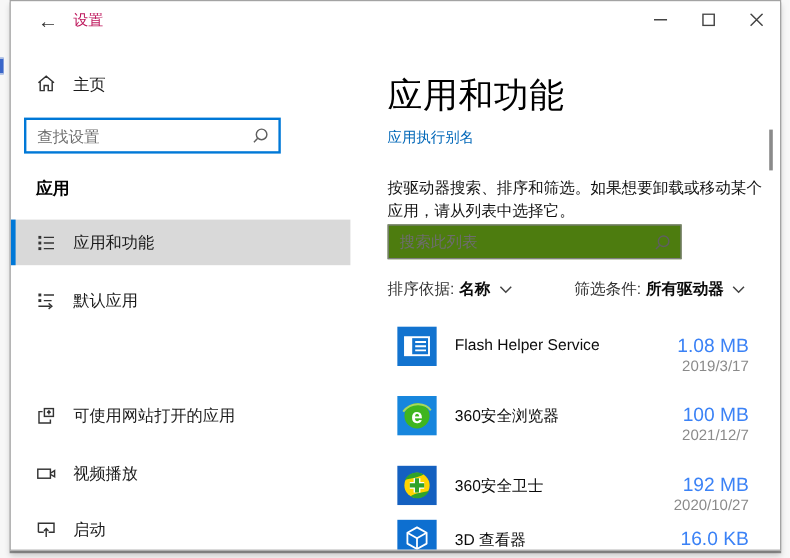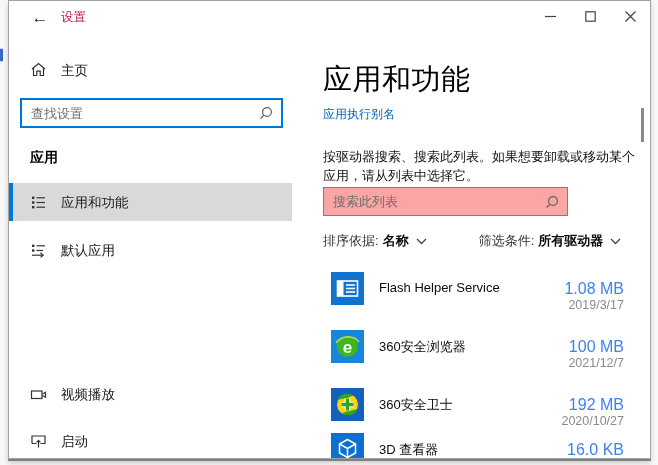--- a/index.html
+++ b/index.html
@@ -16,23 +16,23 @@
     font-size:17px;color:#333;cursor:pointer;line-height:26px;text-align:center;padding:0;}
   .win-title{position:absolute;left:52px;top:8px;font-size:12.5px;color:#be185d;}
   .ctrl{position:absolute;top:0;width:40px;height:30px;border:none;background:transparent;cursor:pointer;
     display:flex;align-items:center;justify-content:center;padding:0;color:#444;}
   .ctrl.min{right:80px}.ctrl.max{right:40px}.ctrl.close{right:0}
   
   .sidebar{position:absolute;left:0;top:40px;width:283px;bottom:0;padding-left:12px;}
   .home-row{position:absolute;left:0;top:12px;width:283px;height:34px;cursor:pointer;}
   .home-row .nav-ico{left:21px;top:8px;}
   .home-row .lbl{position:absolute;left:52px;top:9px;font-size:13.5px;}
-  .srch1{position:absolute;left:11px;top:57px;width:263px;height:30px;border:2px solid #0078d7;
+  .srch1{position:absolute;left:11px;top:57px;width:214px;height:30px;border:2px solid #0078d7;
     background:#fff;}
-  .srch2{position:absolute;left:314px;top:186px;width:245px;height:29px;border:1px solid #7e7e7e;background:#fca5a5;}
+  .srch2{position:absolute;left:314px;top:186px;width:245px;height:29px;border:1px solid #7e7e7e;background:#4d7c0f;}
   .srch1 input,.srch2 input{position:absolute;left:0;top:0;width:100%;height:100%;border:none;outline:none;
     padding:0 28px 0 9px;font-size:13px;font-family:inherit;color:#222;background:transparent;}
   .srch1 input::placeholder,.srch2 input::placeholder{color:#6d6d6d;opacity:1;}
   .mag{position:absolute;right:8px;top:50%;transform:translateY(-50%);}
   .side-head{position:absolute;left:21px;top:108px;font-size:14px;font-weight:bold;color:#000;}
   .nav-item{position:absolute;left:0;width:283px;height:38px;cursor:pointer;}
   .nav-item .nav-ico{left:21px;top:11px;}
   .nav-item .lbl{position:absolute;left:52px;top:11px;font-size:13.5px;color:#1b1b1b;}
   .nav-item.sel{background:#d9d9d9;}
   .nav-item.sel::before{content:"";position:absolute;left:0;top:0;width:4px;height:100%;background:#0078d7;}
@@ -121,20 +121,30 @@
           <rect x="2" y="7.3" width="2.4" height="2.4" fill="#333" stroke="none"></rect>
             <line x1="6.5" y1="8.5" x2="13" y2="8.5"></line>
           <line x1="2" y1="13.2" x2="12" y2="13.2"></line>
             <path d="M10.5 10.8 L13.2 13.2 L10.5 15.4" fill="none"></path>
         </g>
       </svg>
       <span class="lbl">默认应用</span>
     </div>
 
 
+    <div class="nav-item" style="top:286px">
+      <svg class="nav-ico" viewBox="0 0 17 17">
+        <g stroke="#333" stroke-width="1.2" fill="none">
+          <path d="M5.5 5 H2.5 V14.5 H12 V11.5"></path>
+          <rect x="7" y="2.5" width="7.5" height="6.5"></rect>
+          <path d="M10.75 7.5 V4.6 M9.3 5.9 L10.75 4.4 L12.2 5.9"></path>
+        </g>
+      </svg>
+      <span class="lbl">可使用网站打开的应用</span>
+    </div>
 
     <div class="nav-item" style="top:334px">
       <svg class="nav-ico" viewBox="0 0 17 17">
         <g stroke="#333" stroke-width="1.2" fill="none">
           <rect x="1.5" y="5" width="10.5" height="7.5"></rect>
           <path d="M12.5 8 L15.5 6.2 V11.3 L12.5 9.5"></path>
         </g>
       </svg>
       <span class="lbl">视频播放</span>
     </div>
@@ -147,21 +157,21 @@
         </g>
       </svg>
       <span class="lbl">启动</span>
     </div>
   </div>
 
   <h1 class="page-title">应用和功能</h1>
 
   <a class="alias-link">应用执行别名</a>
 
-  <p class="desc">按驱动器搜索、搜索此列表。如果想要卸载或移动某个应用，请从列表中选择它。</p>
+  <p class="desc">按驱动器搜索、排序和筛选。如果想要卸载或移动某个应用，请从列表中选择它。</p>
 
   <div class="srch2">
     <input type="text" placeholder="搜索此列表" style="">
     <svg class="mag" width="14" height="14" viewBox="0 0 14 14">
       <circle cx="8" cy="6" r="4.4" fill="none" stroke="#5f5f5f" stroke-width="1.2"></circle>
       <line x1="4.8" y1="9.3" x2="1.6" y2="12.5" stroke="#5f5f5f" stroke-width="1.2"></line>
     </svg>
   </div>
 
   <div class="sortrow">

